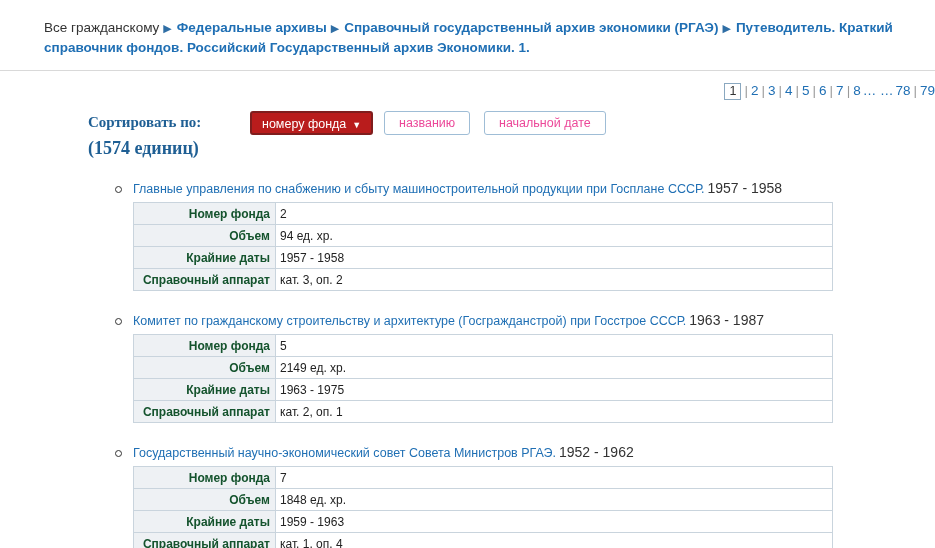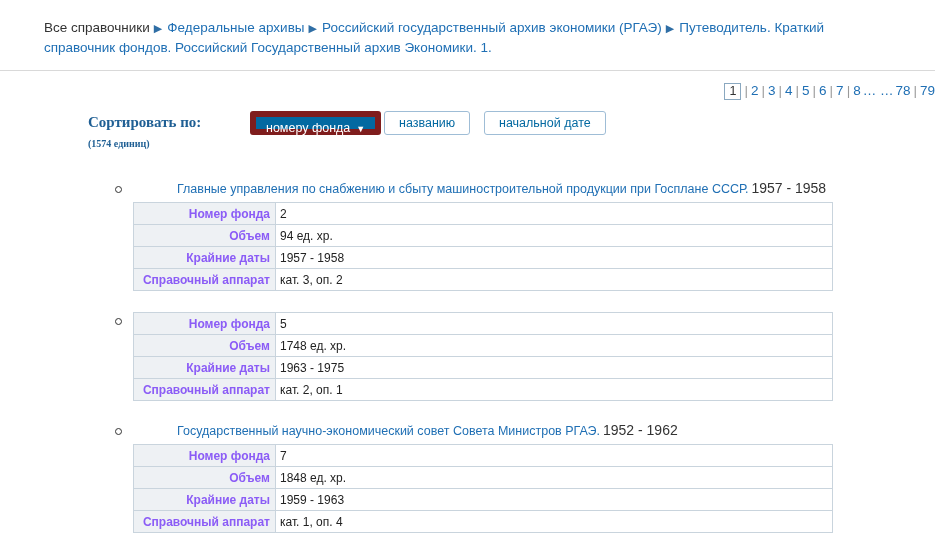--- a/index.html
+++ b/index.html
@@ -25,21 +25,21 @@
   }
   .breadcrumb a {
     color: #1f6fb4;
     text-decoration: none;
   }
   .bc-sep {
     color: #2f6ea5;
     font-size: 11px;
     padding: 0 5px 0 4px;
   }
-  .bc-current { color: #1f6fb4; }
+  .bc-current { color: #1f6fb4; font-weight: bold; }
 
   .hr-top {
     margin: 12px 0 0 0;
     border: 0;
     border-top: 1px solid #d9d9d9;
     width: 100%;
   }
 
   
   .pager {
@@ -76,53 +76,53 @@
     top: 8px;
     font-size: 15px;
     font-weight: bold;
     color: #1f5f94;
     font-family: "Liberation Serif", serif;
   }
   .sort-count {
     position: absolute;
     left: 88px;
     top: 32px;
-    font-size: 10px;
+    font-size: 18px;
     font-weight: bold;
     color: #1f5f94;
     font-family: "Liberation Serif", serif;
   }
   .btn {
     position: absolute;
     top: 5px;
     height: 24px;
     line-height: 22px;
     font-size: 12.5px;
     text-align: center;
     border-radius: 3px;
     box-sizing: border-box;
     cursor: pointer;
     white-space: nowrap;
   }
   .btn-active {
-    background: #0369a1;
-    border: 6px solid #7f1d1d;
+    background: #b91c1c;
+    border: 2px solid #7f1d1d;
     color: #ffffff;
     padding: 0 10px;
   }
   .btn-active .caret {
     display: inline-block;
     margin-left: 6px;
     font-size: 9px;
     vertical-align: middle;
   }
   .btn-plain {
     background: #ffffff;
     border: 1px solid #9fbdd6;
-    color: #0369a1;
+    color: #ec4899;
     padding: 0 14px;
   }
   #btn-number { left: 250px; }
   #btn-name   { left: 384px; }
   #btn-start  { left: 484px; }
   #btn-end    { left: 620px; }
 
   
   .records {
     padding: 6px 0 0 0;
@@ -136,21 +136,20 @@
     height: 5px;
     border: 1px solid #333333;
     background: #ffffff;
     border-radius: 50%;
   }
   .rec-head {
     padding-left: 133px;
     font-size: 13.5px;
     line-height: 17px;
     color: #333333;
-    margin-left: 44px;
   }
   .rec-title {
     color: #1f6fb4;
     text-decoration: none;
     font-size: 12.5px;
   }
   .rec-years {
     color: #333333;
     font-size: 14px;
     margin-left: 3px;
@@ -166,35 +165,35 @@
     font-size: 12px;
     height: 19px;
     padding: 1px 4px;
     color: #222222;
   }
   table.rec td.k {
     width: 132px;
     background: #eef1f4;
     text-align: right;
     font-weight: bold;
-    color: #8b5cf6;
+    color: #14532d;
     padding-right: 5px;
   }
   table.rec td.v {
     background: #ffffff;
     text-align: left;
   }
 </style>
 </head>
 <body>
 
 <div id="page">
 
   <div class="breadcrumb">
-    <span>Все справочники</span><span class="bc-sep">▶</span><a href="#" class="bc-current">Федеральные архивы</a><span class="bc-sep">▶</span><a href="#" class="bc-current">Российский государственный архив экономики (РГАЭ)</a><span class="bc-sep">▶</span><a href="#" class="bc-current">Путеводитель. Краткий справочник фондов. Российский Государственный архив Экономики. 1.</a>
+    <span>Все гражданскому</span><span class="bc-sep">▶</span><a href="#" class="bc-current">Федеральные архивы</a><span class="bc-sep">▶</span><a href="#" class="bc-current">Справочный государственный архив экономики (РГАЭ)</a><span class="bc-sep">▶</span><a href="#" class="bc-current">Путеводитель. Краткий справочник фондов. Российский Государственный архив Экономики. 1.</a>
   </div>
 
   <hr class="hr-top">
 
   <div class="pager">
     <span class="cur">1</span><span class="sep">|</span><a href="#">2</a><span class="sep">|</span><a href="#">3</a><span class="sep">|</span><a href="#">4</a><span class="sep">|</span><a href="#">5</a><span class="sep">|</span><a href="#">6</a><span class="sep">|</span><a href="#">7</a><span class="sep">|</span><a href="#">8</a><span class="dots">… …</span><a href="#">78</a><span class="sep">|</span><a href="#">79</a>
   </div>
 
   <div class="sortbar">
     <div class="sort-label">Сортировать по:</div>
@@ -230,29 +229,32 @@
         <tr>
               <td class="k">Справочный аппарат</td>
               <td class="v">кат. 3, оп. 2</td>
             </tr>
       </tbody>
         </table>
     </div>
 
     <div class="record">
       <div class="bullet"></div>
+      <div class="rec-head">
+        <a href="#" class="rec-title">Комитет по гражданскому строительству и архитектуре (Госгражданстрой) при Госстрое СССР.</a><span class="rec-years">1963 - 1987</span>
+      </div>
       <table class="rec">
         <tbody>
             <tr>
               <td class="k">Номер фонда</td>
               <td class="v">5</td>
             </tr>
         <tr>
               <td class="k">Объем</td>
-              <td class="v">1748 ед. хр.</td>
+              <td class="v">2149 ед. хр.</td>
             </tr>
         <tr>
               <td class="k">Крайние даты</td>
               <td class="v">1963 - 1975</td>
             </tr>
         <tr>
               <td class="k">Справочный аппарат</td>
               <td class="v">кат. 2, оп. 1</td>
             </tr>
       </tbody>

